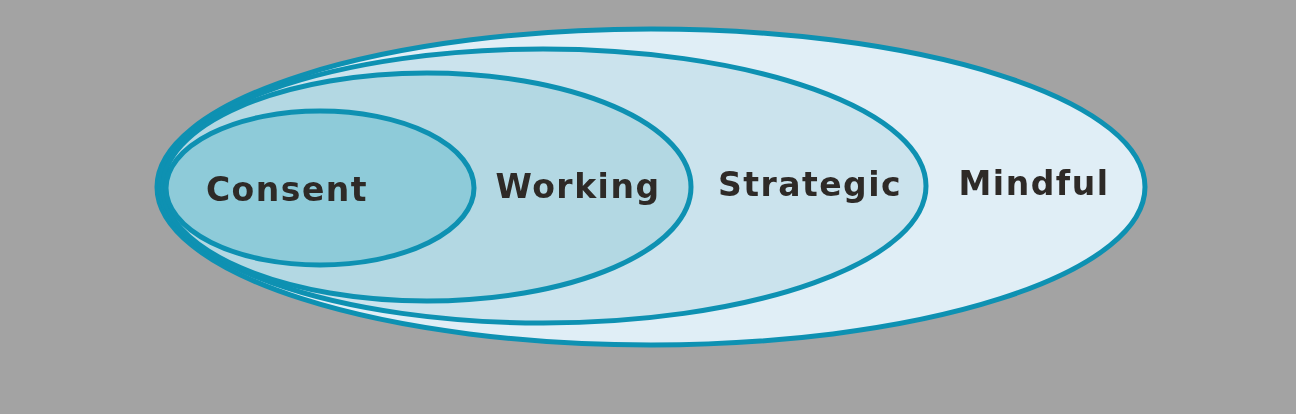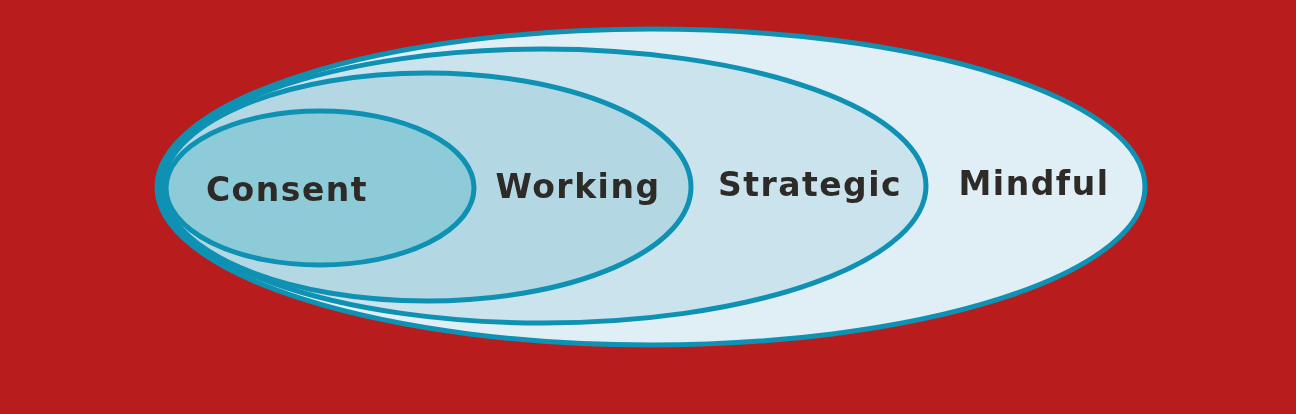--- a/index.html
+++ b/index.html
@@ -5,21 +5,21 @@
   html, body {
     margin: 0;
     padding: 0;
     background: #ffffff;
     font-family: "DejaVu Sans", "Liberation Sans", sans-serif;
   }
   .canvas {
     position: relative;
     width: 1296px;
     height: 414px;
-    background: #b91c1c;
+    background: #a3a3a3;
     overflow: hidden;
   }
   .diagram-svg {
     position: absolute;
     left: 0;
     top: 0;
     width: 1296px;
     height: 414px;
   }
   .ring {

